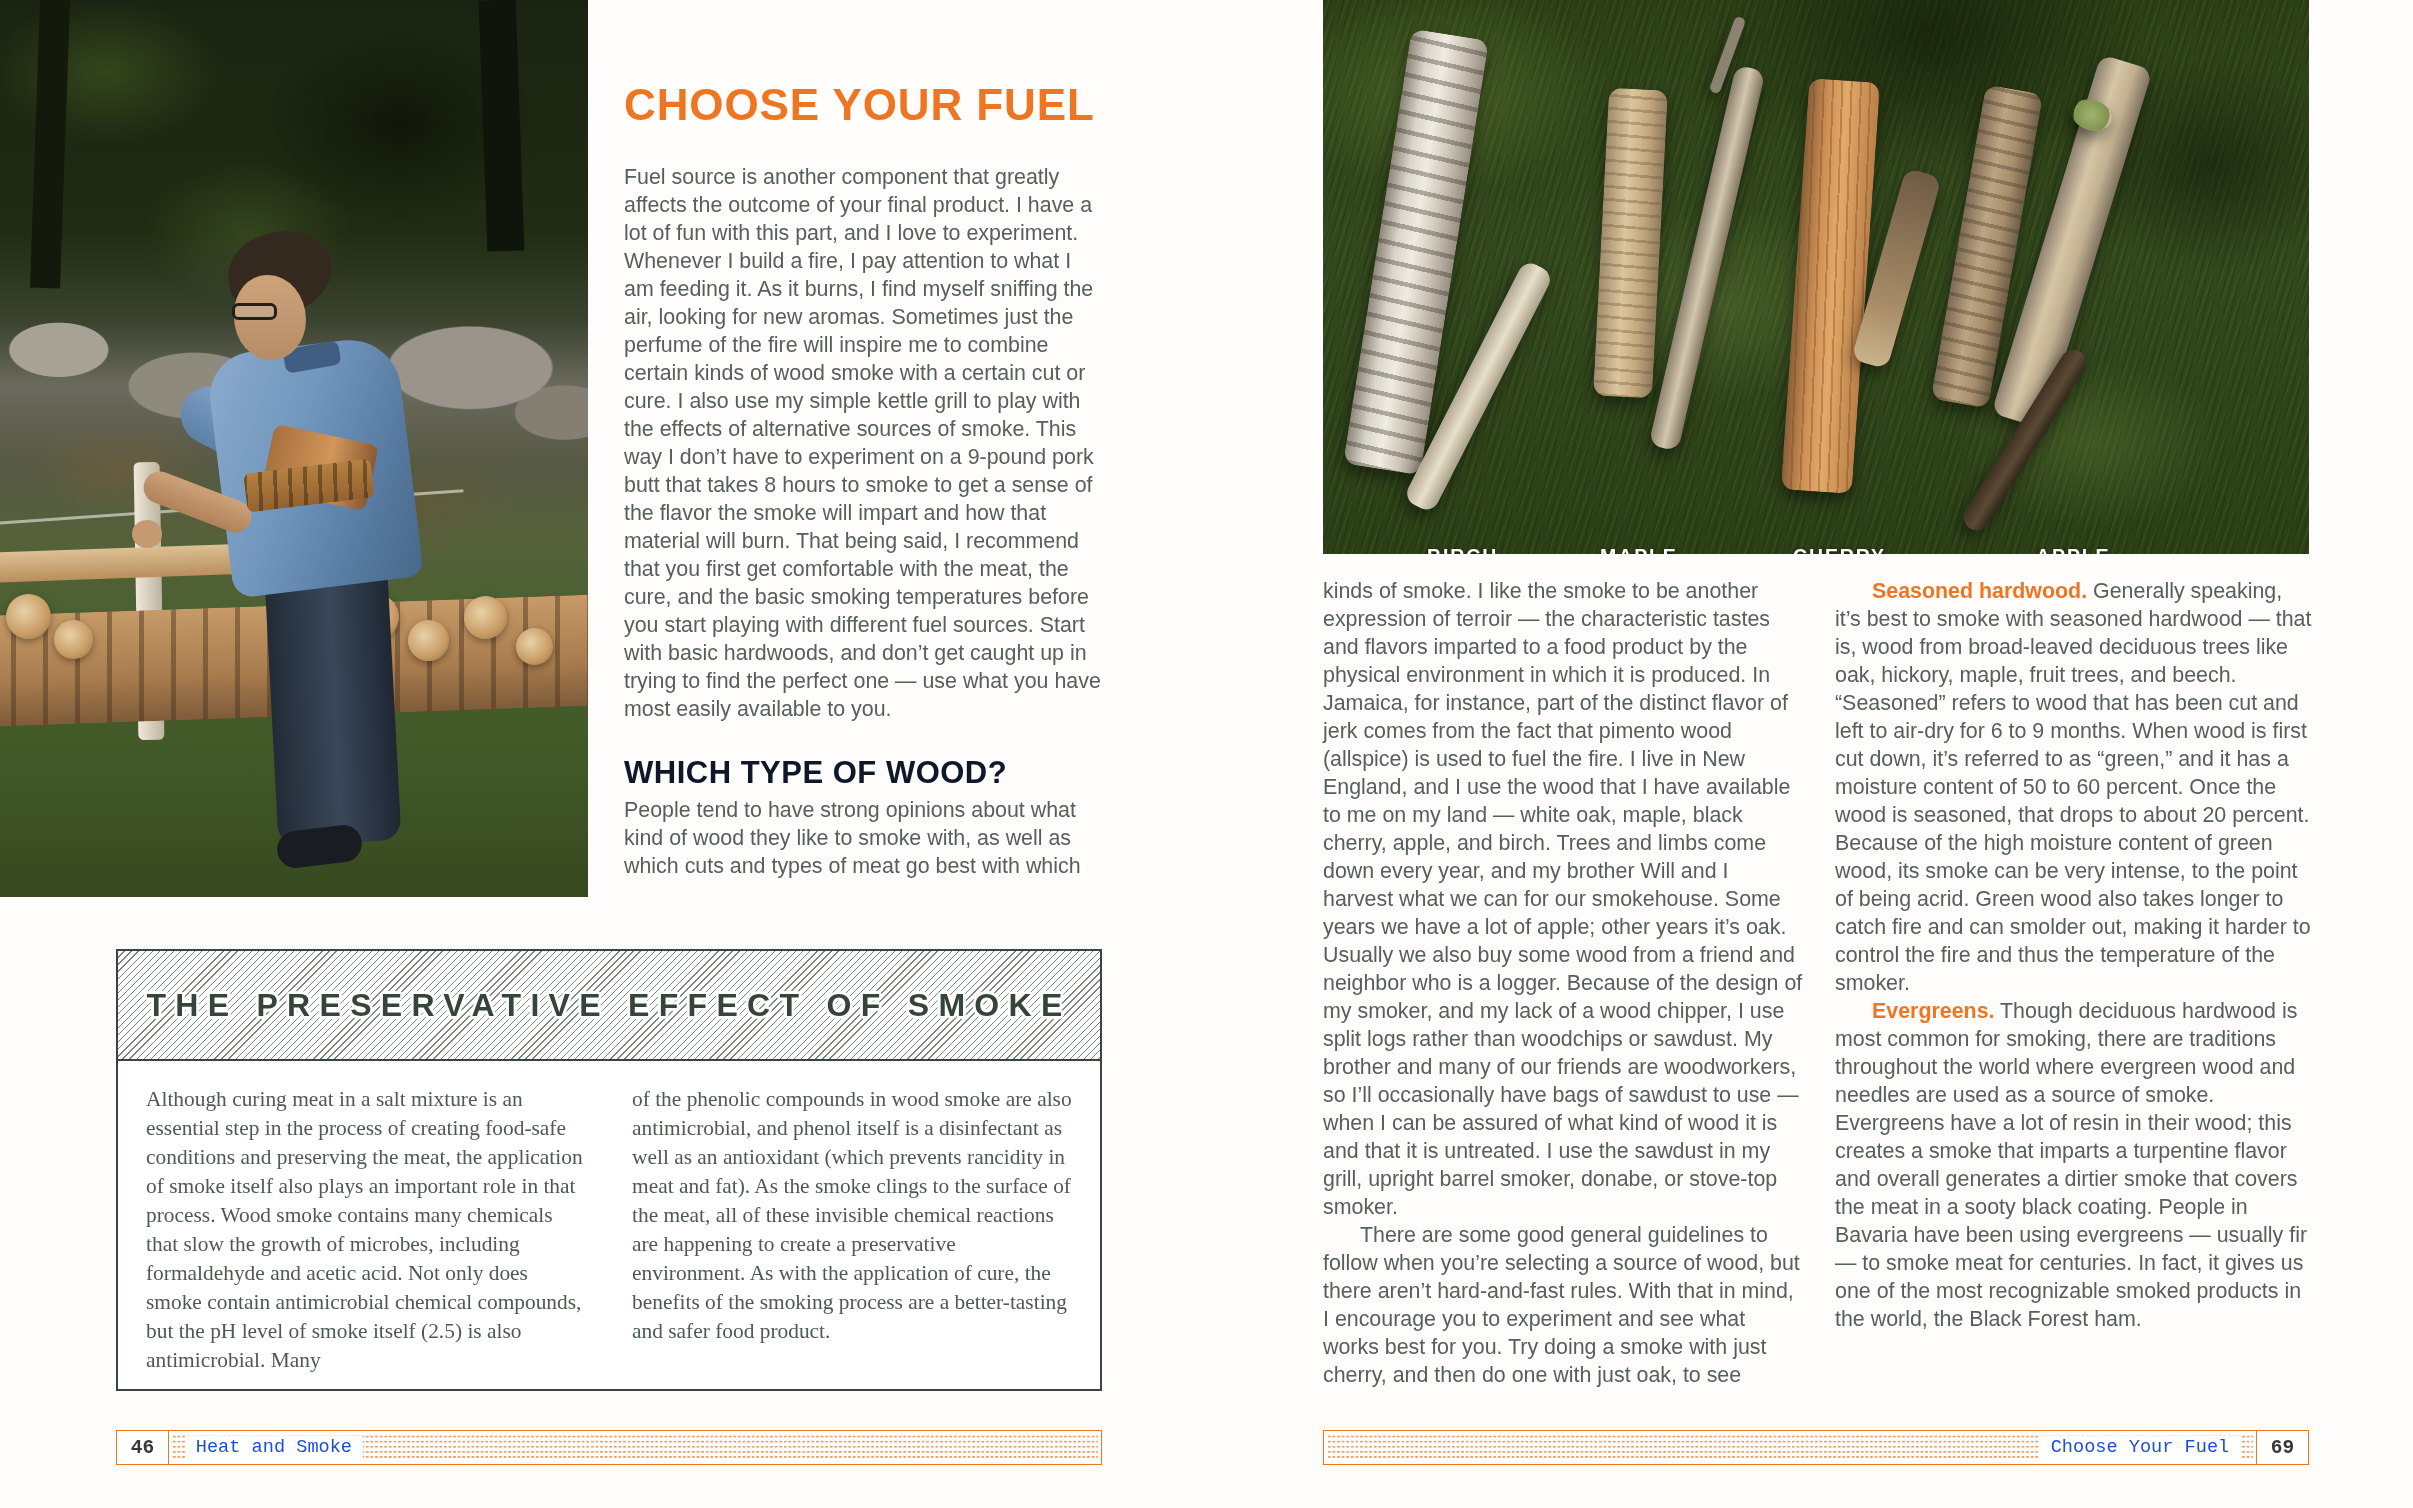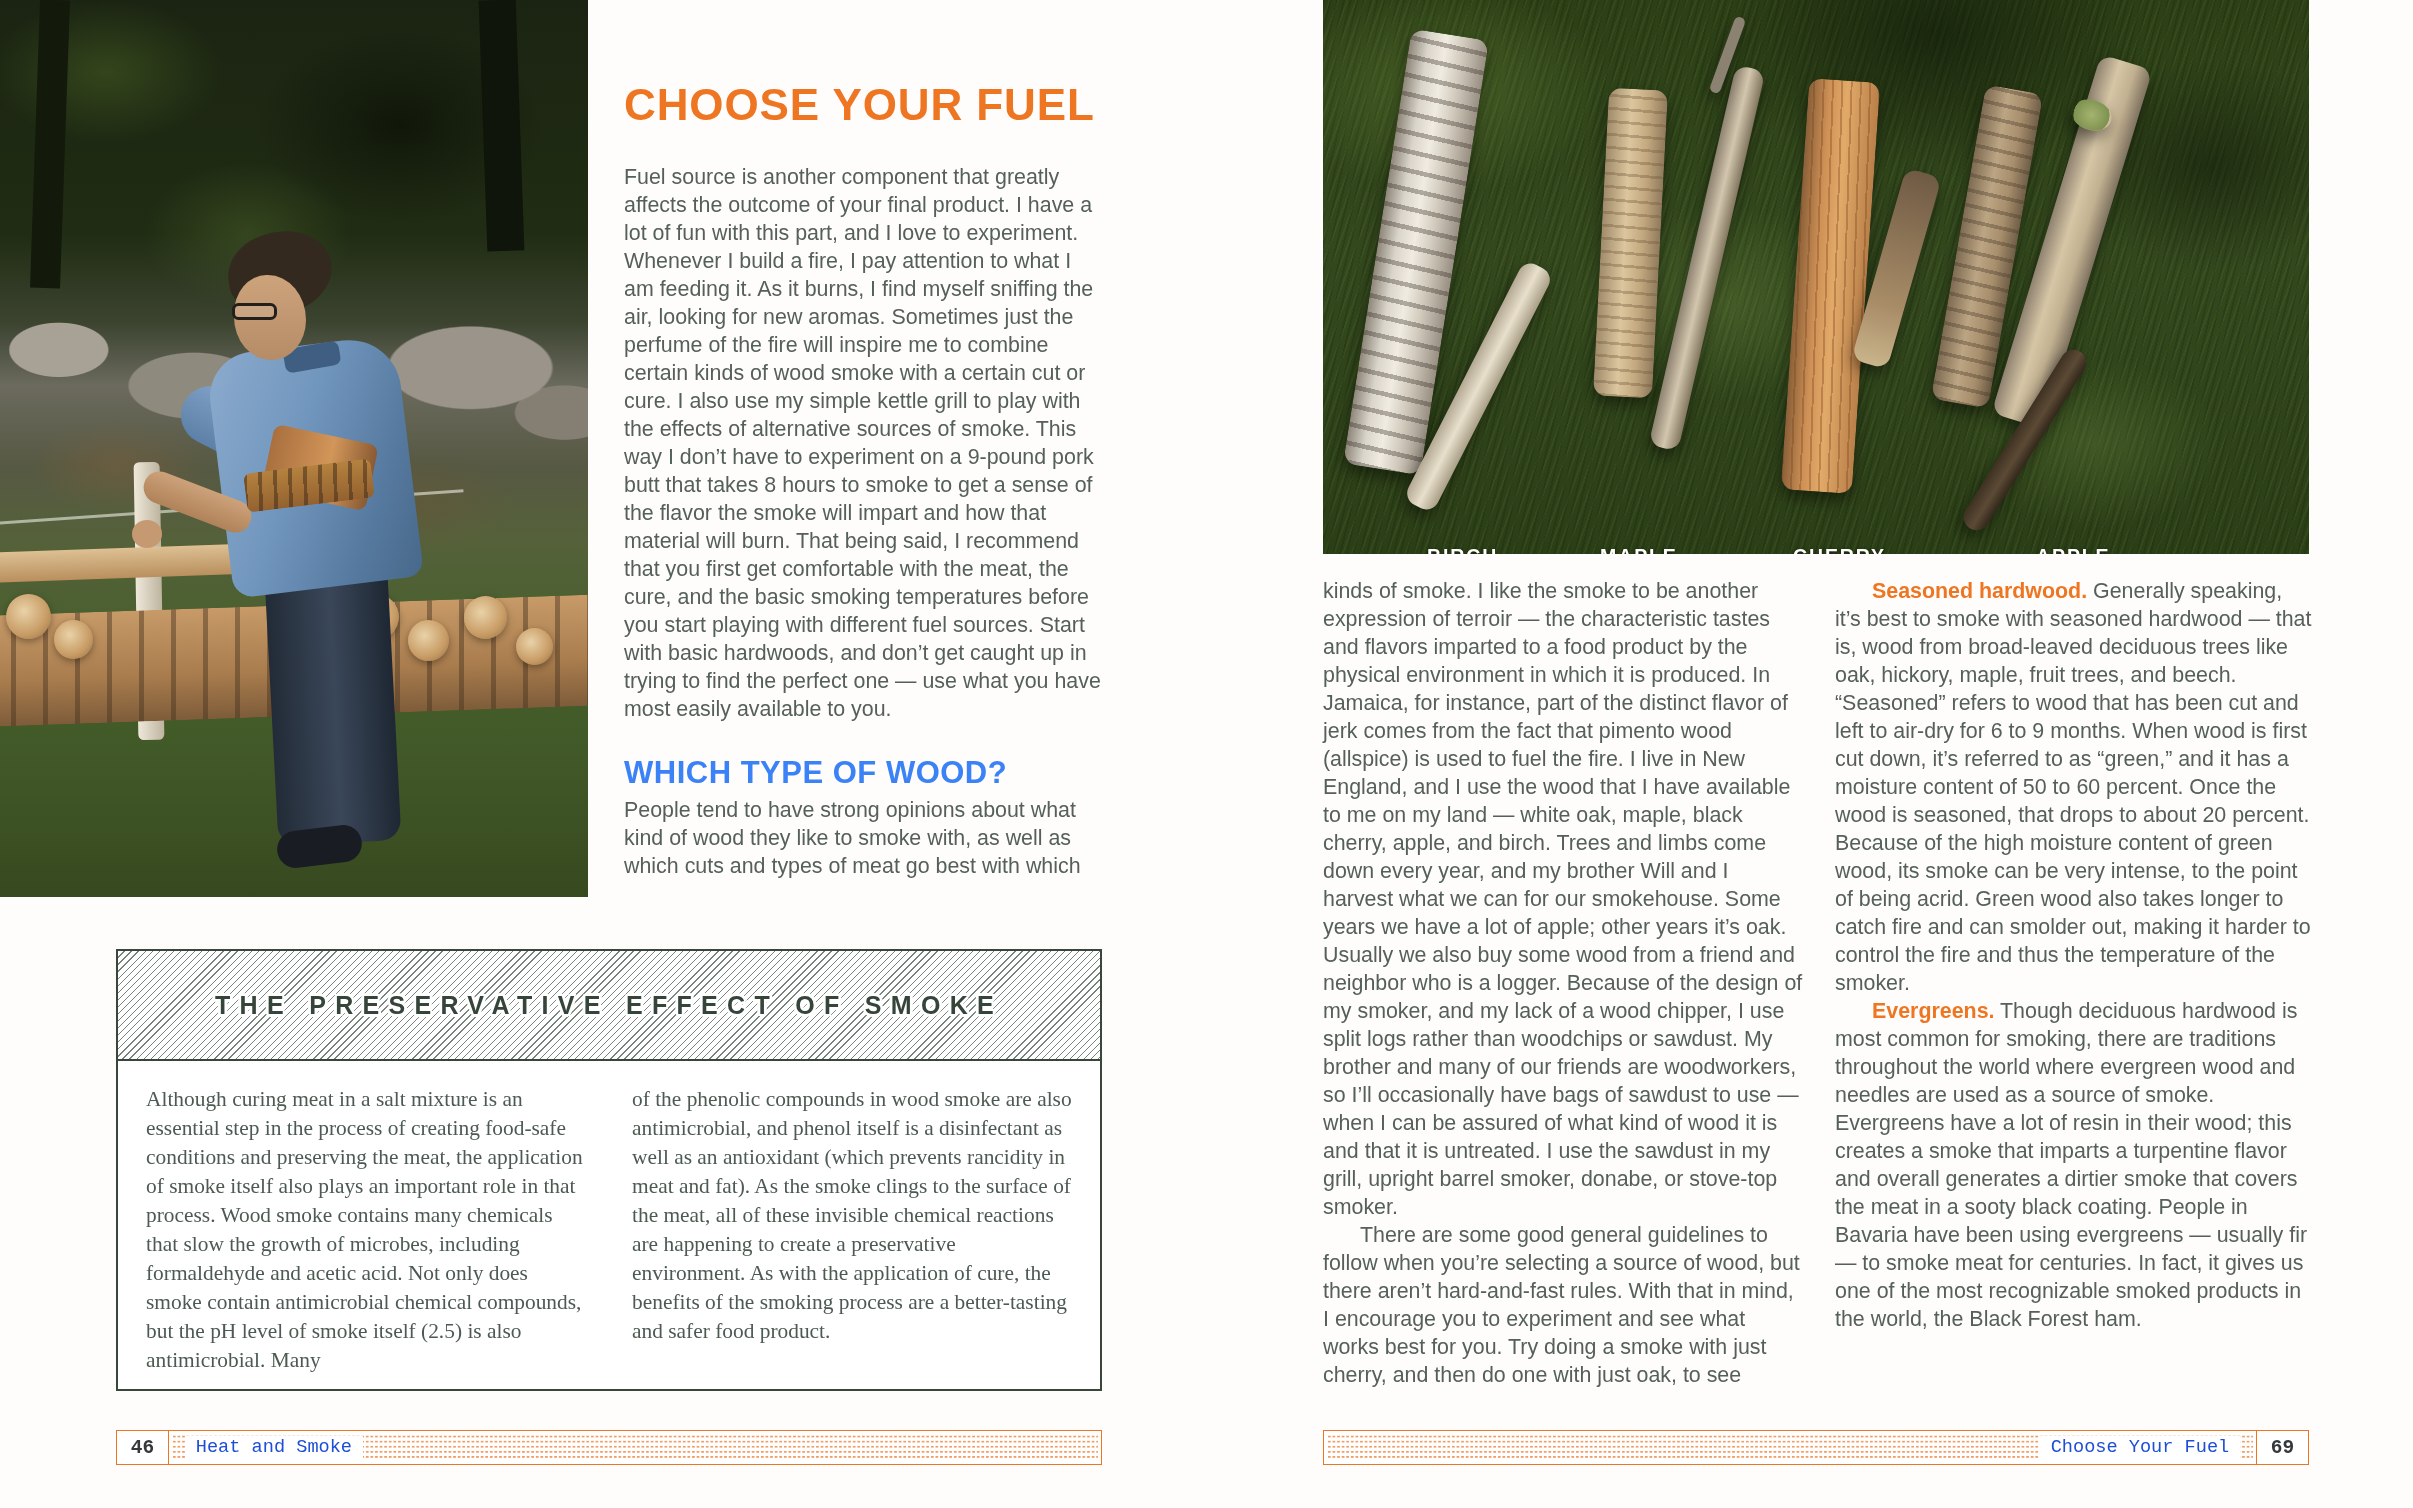--- a/index.html
+++ b/index.html
@@ -62,26 +62,26 @@
   .glasses{left:232px;top:303px;width:45px;height:16.7px;border:3.7px solid #23201c;border-radius:6.5px;background:rgba(255,255,255,.12);}
   .collar{left:284px;top:345px;width:56px;height:24px;border-radius:7.4px;background:#3f5e82;transform:rotate(-10deg);}
   .heldwood1{left:267px;top:434px;width:106px;height:67px;border-radius:9.3px;transform:rotate(12deg);
         background:linear-gradient(90deg,#a96f3e,#d29659 58%,#8a5a33);}
   .heldwood2{left:245px;top:466px;width:128px;height:39px;border-radius:7.4px;transform:rotate(-7deg);
         background:repeating-linear-gradient(95deg, rgba(60,40,25,.5) 0 3.7px, transparent 3.7px 15px),linear-gradient(180deg,#b5823f,#93612f);}
 
   .leftcol{position:absolute;left:624px;top:82px;width:479px;}
   .h-fuel{margin:0 0 35px 0;font-size:44px;line-height:46px;font-weight:bold;letter-spacing:0.9px;color:#ee7623;
           transform-origin:left top;}
-  .h-wood{margin:33px 0 7.4px 0;font-size:31px;line-height:33px;font-weight:bold;letter-spacing:0.5px;color:#3b82f6;}
+  .h-wood{margin:33px 0 7.4px 0;font-size:31px;line-height:33px;font-weight:bold;letter-spacing:0.5px;color:#0f172a;}
 
   .sidebar{position:absolute;left:116px;top:949px;width:986px;height:442px;border:2.8px solid #39463c;background:#fff;}
   .sidebar-head{height:110px;display:flex;align-items:center;justify-content:center;border-bottom:2.8px solid #39463c;
     background:repeating-linear-gradient(135deg,#ffffff 0 4.1px,#76837a 4.1px 5px);}
-  .sidebar-title{font-size:25px;font-weight:bold;letter-spacing:9.3px;color:#36453a;white-space:nowrap;
+  .sidebar-title{font-size:32px;font-weight:bold;letter-spacing:9.3px;color:#36453a;white-space:nowrap;
     text-shadow:-2.8px 0 0 #fff,2.8px 0 0 #fff,0 -2.8px 0 #fff,0 2.8px 0 #fff,-1.9px -1.9px 0 #fff,1.9px 1.9px 0 #fff,-1.9px 1.9px 0 #fff,1.9px -1.9px 0 #fff,0 0 7.4px #fff;}
   .sidebar-cols{display:flex;gap:46px;padding:24px 28px 0 28px;}
   .serif-p{flex:1;margin:0;font-family:"Liberation Serif",serif;font-size:21.4px;line-height:29px;color:#4c5a51;hyphens:auto;}
 
   .folio{position:absolute;top:1430px;width:986px;height:35px;border:1.9px solid #ee7623;display:flex;background:#fff;}
   .folio-left{left:116px;}
   .folio-right{left:1323px;}
   .pagenum{width:52px;display:flex;align-items:center;justify-content:center;
            font-family:"Liberation Mono",monospace;font-weight:bold;font-size:19.5px;color:#35393b;}
   .folio-left .pagenum{border-right:1.9px solid #ee7623;font-family:Liberation Mono, monospace;}

